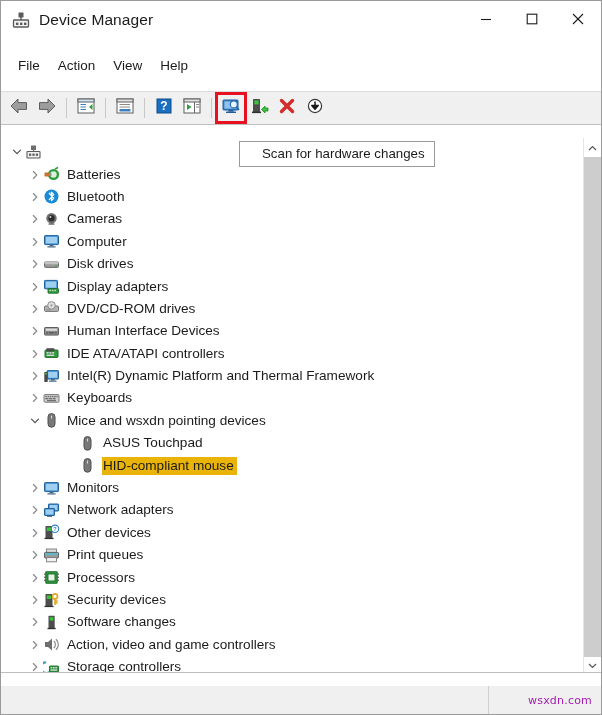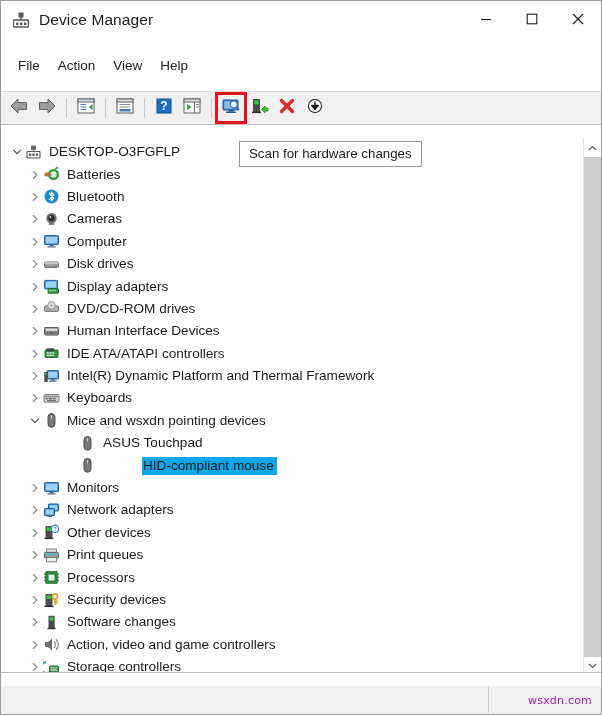--- a/index.html
+++ b/index.html
@@ -159,37 +159,36 @@
     display: flex;
     align-items: center;
     justify-content: center;
   }
   .row .label {
     font-size: 13.6px;
     color: #1b1b1b;
     padding: 1px 3px 2px 1px;
   }
   .row.selected .label {
-    background: #0ea5e9;
-    margin-left: 40px;
+    background: #eab308;
   }
   .indent0 { padding-left: 8px; }
   .indent1 { padding-left: 26px; }
   .indent2 { padding-left: 62px; }
 
   
   .tooltip {
     position: absolute;
     left: 238px;
     top: 3px;
     background: #ffffff;
     border: 1px solid #9a9a9a;
     font-size: 13.3px;
     color: #1b1b1b;
-    padding: 4px 9px 5px 9px;
+    padding: 4px 9px 5px 22px;
     white-space: nowrap;
     z-index: 50;
     box-shadow: 0 0 0 0 rgba(0,0,0,0);
   }
 
   
   .scrollbar {
     width: 17px;
     flex: 0 0 auto;
     background: #ffffff;
@@ -437,21 +436,20 @@
           <span class="ticon">
             <svg width="17" height="17" viewBox="0 0 17 17">
               <rect x="6" y="1.5" width="5" height="4.5" rx="0.5" fill="#6d6d6d"></rect>
               <rect x="7.9" y="5.5" width="1.2" height="2.2" fill="#6d6d6d"></rect>
               <rect x="2" y="7.5" width="13" height="6.5" rx="0.6" fill="#f0f0f0" stroke="#5a5a5a" stroke-width="1.1"></rect>
               <rect x="4" y="9.6" width="2.2" height="2.2" fill="#5a5a5a"></rect>
               <rect x="7.4" y="9.6" width="2.2" height="2.2" fill="#5a5a5a"></rect>
               <rect x="10.8" y="9.6" width="2.2" height="2.2" fill="#5a5a5a"></rect>
             </svg>
           </span>
-          <span class="label">DESKTOP-O3FGFLP</span>
         </div>
         <div class="row indent1">
           <span class="chev">
             <svg width="10" height="10" viewBox="0 0 10 10">
               <path d="M3.4 1.5 L6.8 5 L3.4 8.5" fill="none" stroke="#8a8a8a" stroke-width="1.15" stroke-linecap="round" stroke-linejoin="round"></path>
             </svg>
           </span>
           <span class="ticon">
             <svg width="17" height="17" viewBox="0 0 17 17">
               <circle cx="10.5" cy="8.5" r="5.6" fill="#2f9b3f"></circle>

